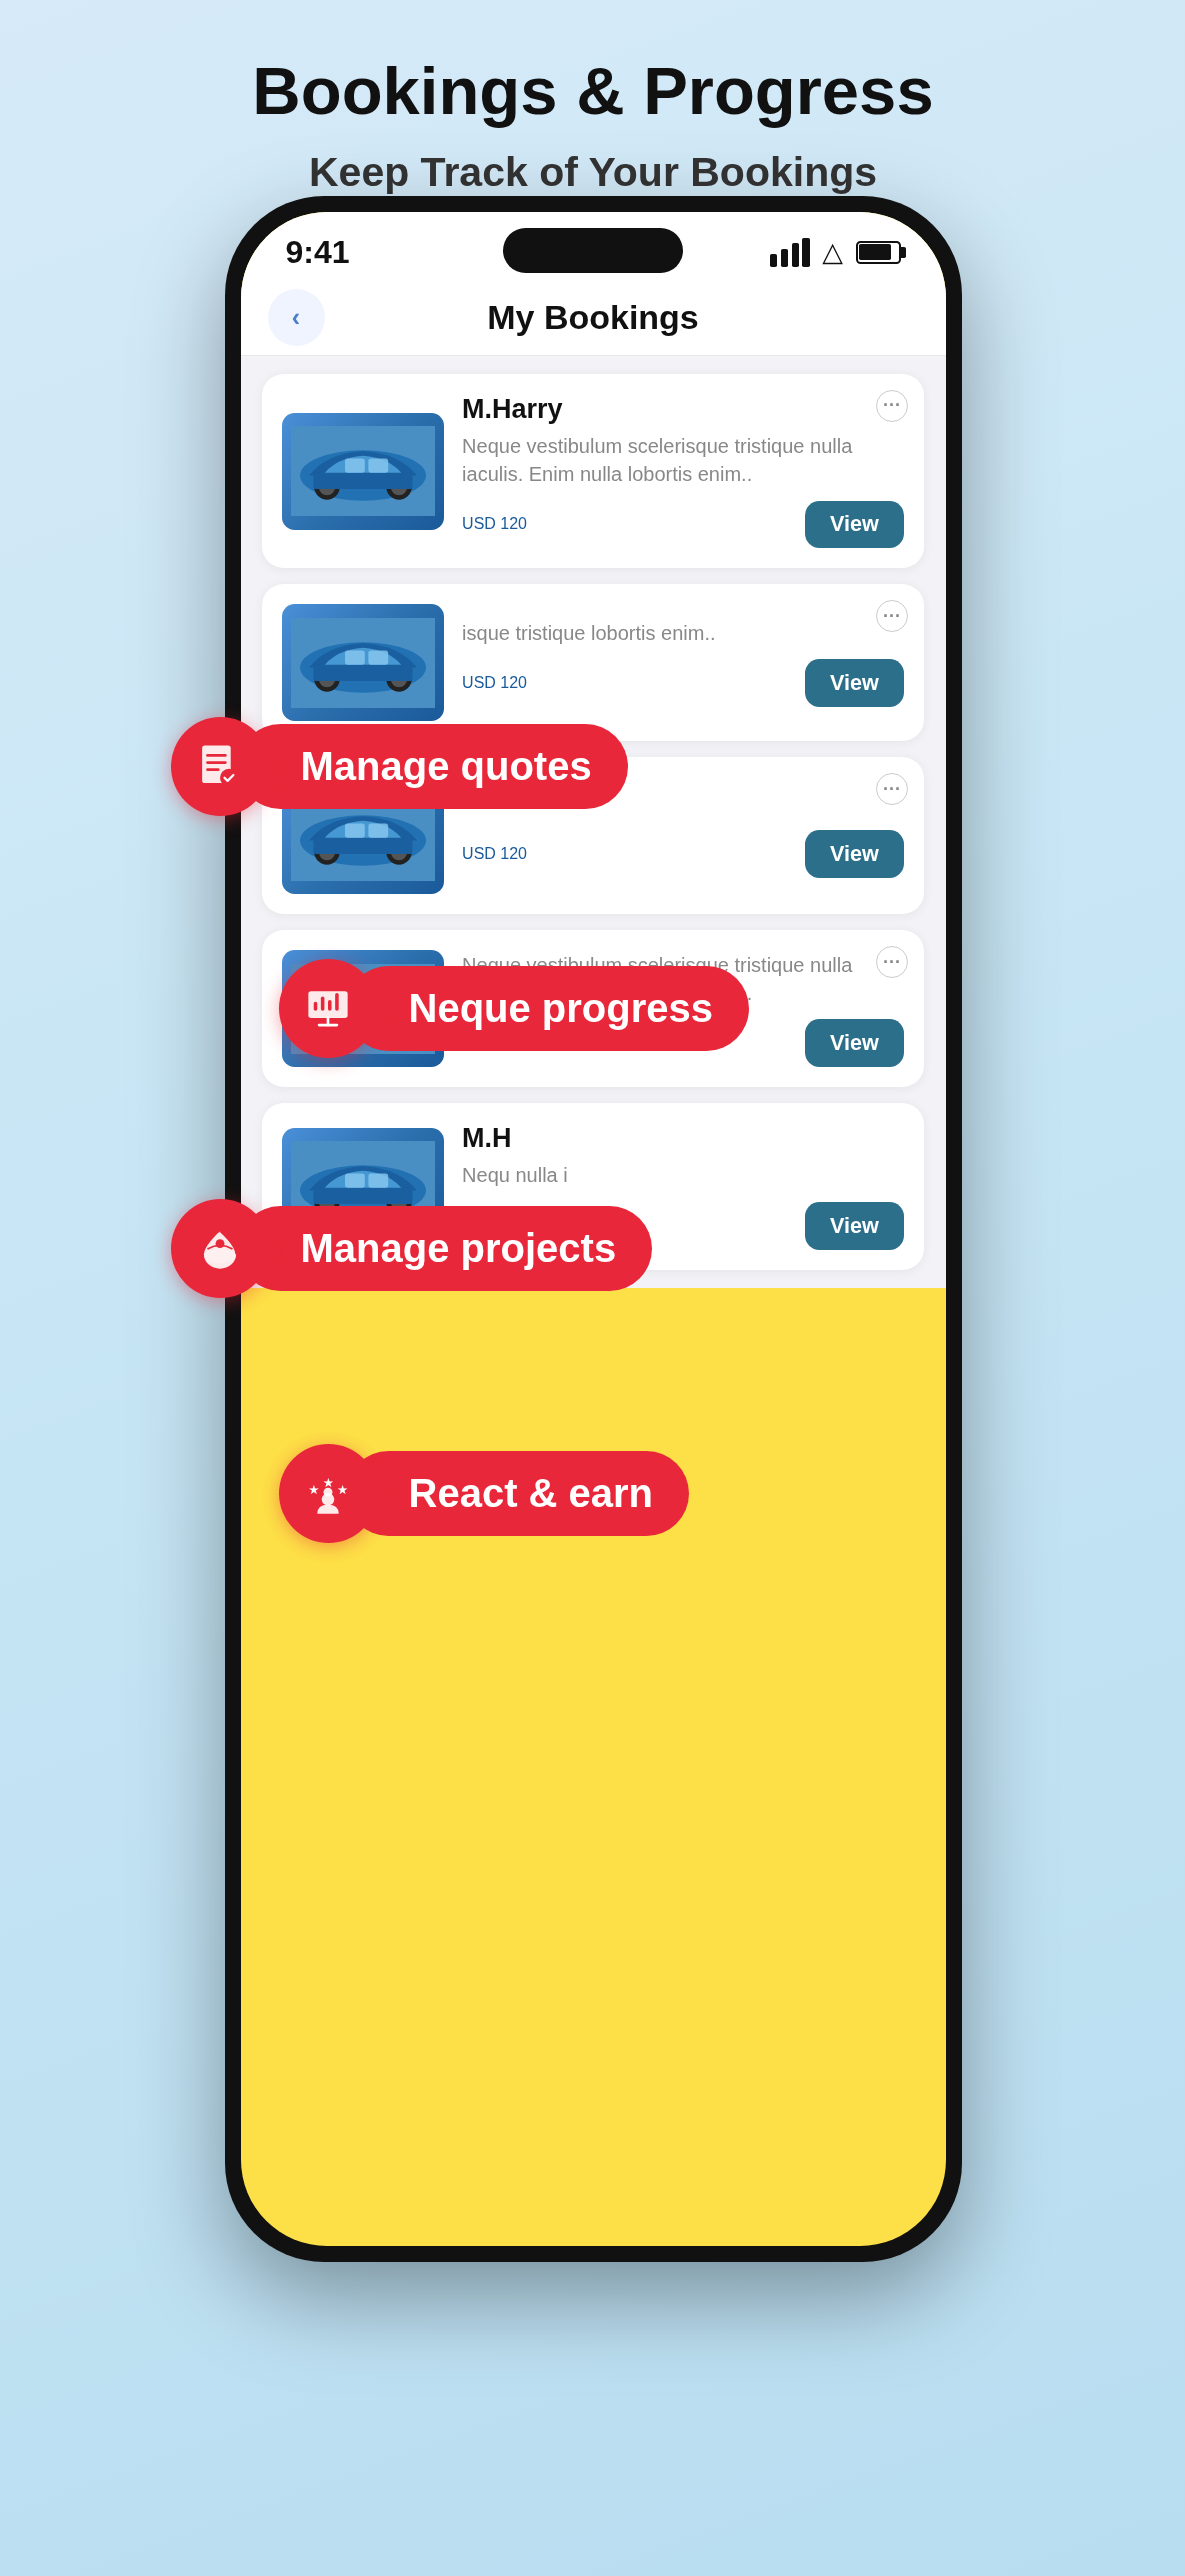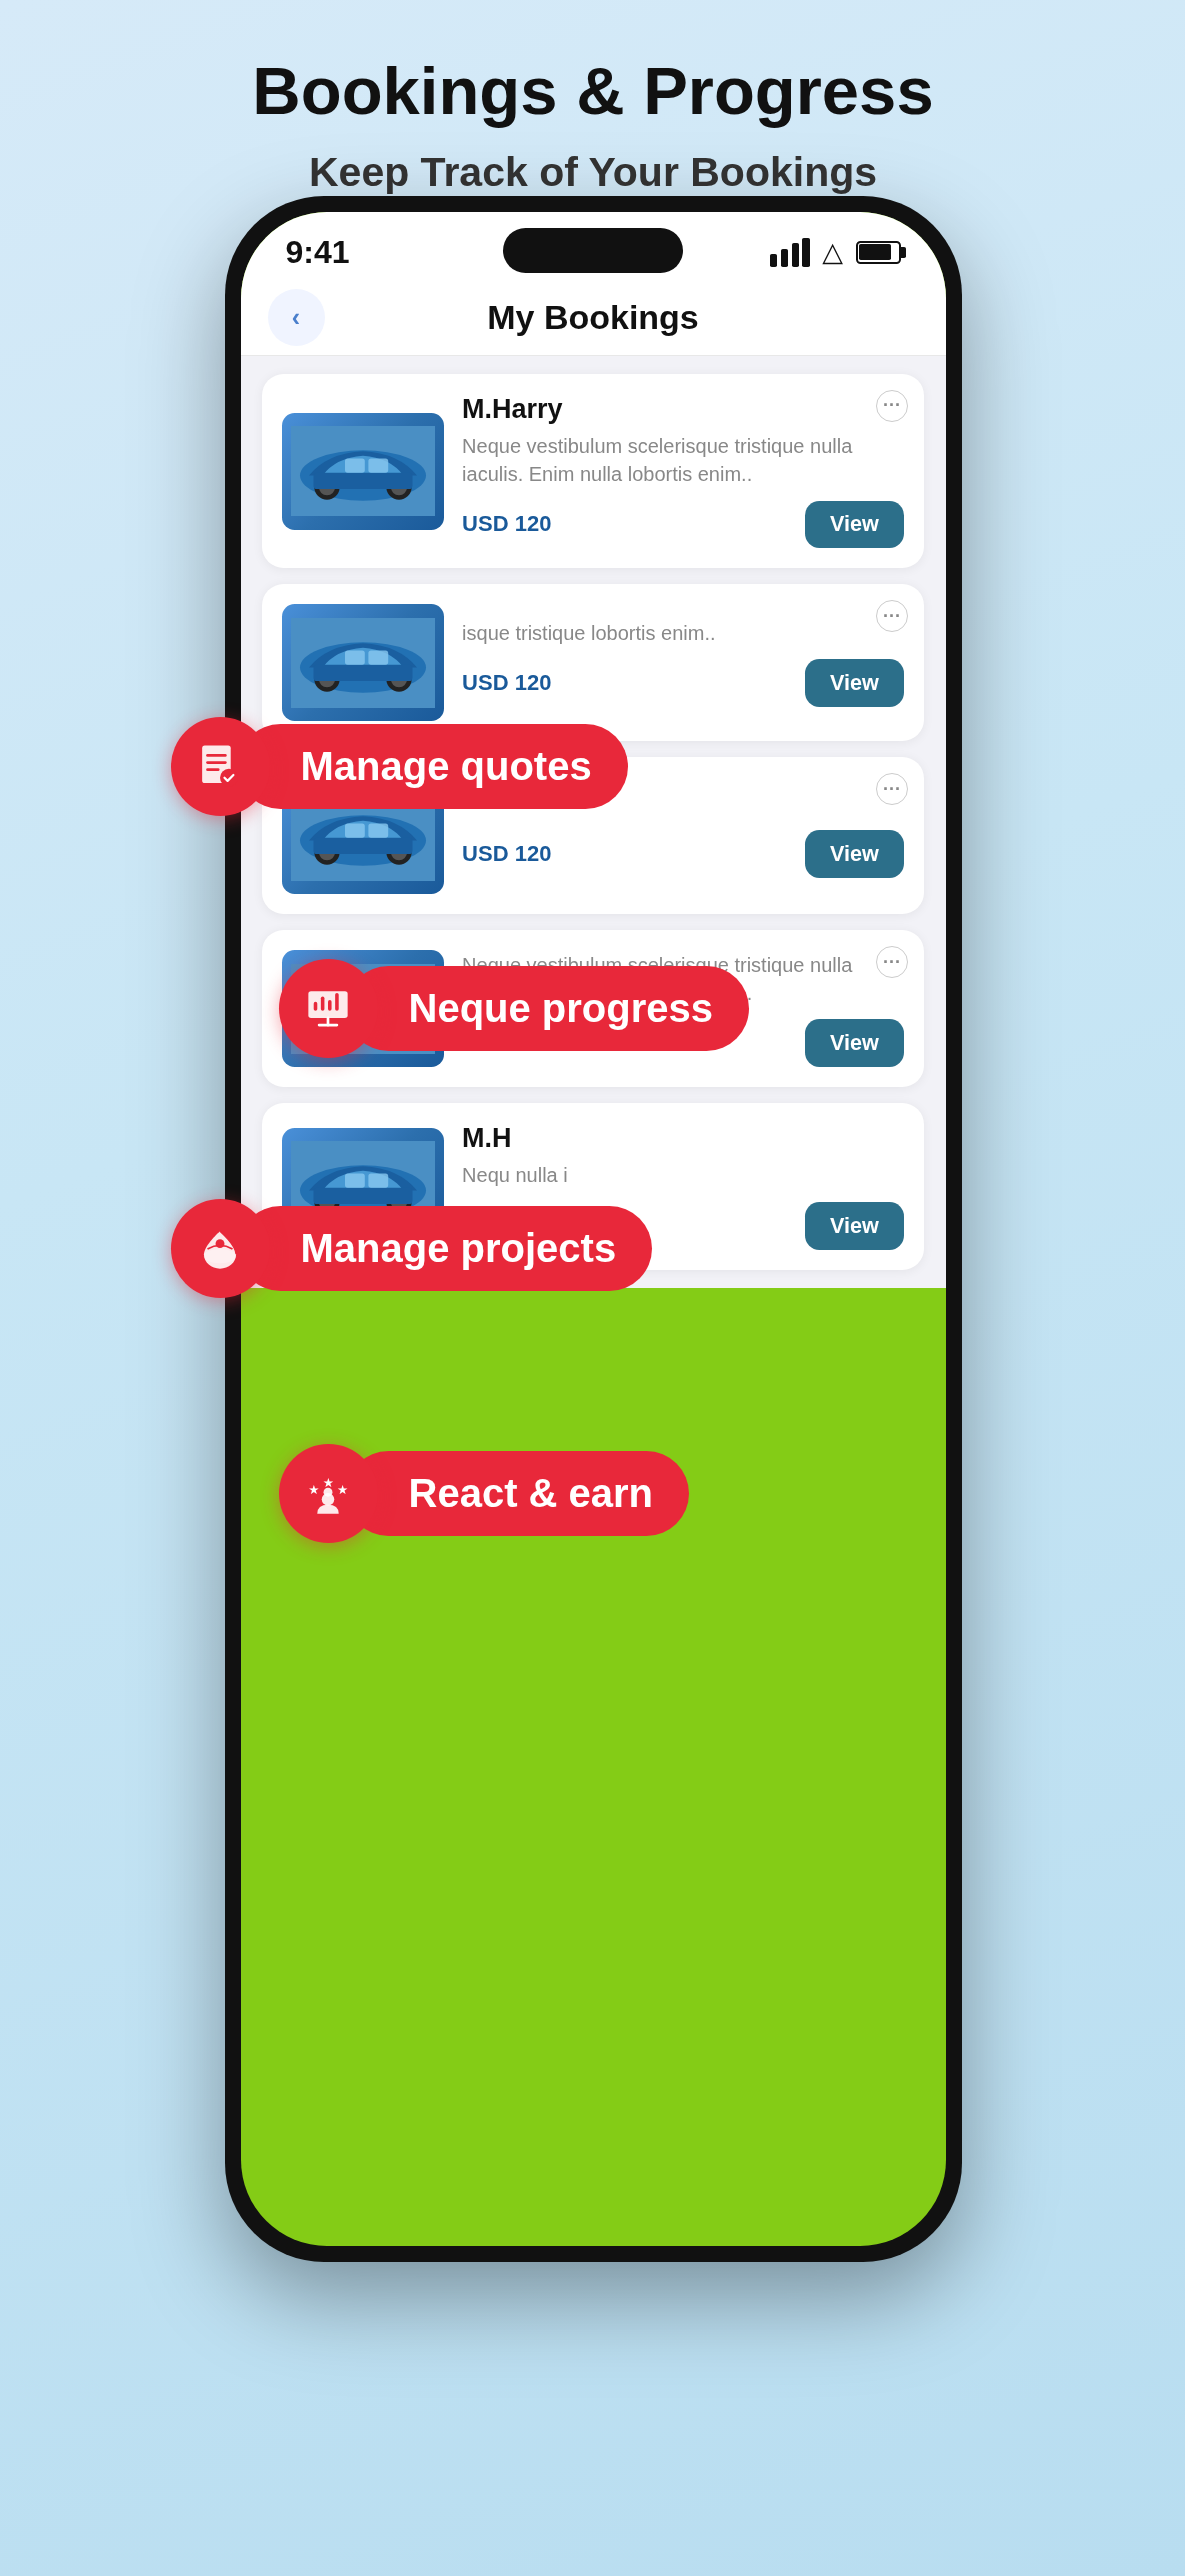--- a/index.html
+++ b/index.html
@@ -38,21 +38,21 @@
       background: #111;
       border-radius: 99px;
       padding: 16px;
       position: relative;
       box-shadow: 0 36px 90px rgba(0,0,0,0.35);
     }
 
     .phone-inner {
       width: 100%;
       height: 100%;
-      background: #84cc16;
+      background: #fde047;
       border-radius: 86px;
       overflow: hidden;
       position: relative;
     }
 
     
     .status-bar {
       display: flex;
       justify-content: space-between;
       align-items: center;
@@ -234,22 +234,22 @@
       display: -webkit-box;
       -webkit-line-clamp: 2;
       -webkit-box-orient: vertical;
     }
     .card-footer {
       display: flex;
       align-items: center;
       justify-content: space-between;
     }
     .card-price {
-      font-size: 22px;
-      font-weight: 700;
+      font-size: 16px;
+      font-weight: 400;
       color: #1a5a9a;
     }
     .view-btn {
       background: #2c6f8a;
       color: #fff;
       border-radius: 14.4px;
       padding: 10.8px 25px;
       font-size: 21.6px;
       font-weight: 600;
     }

